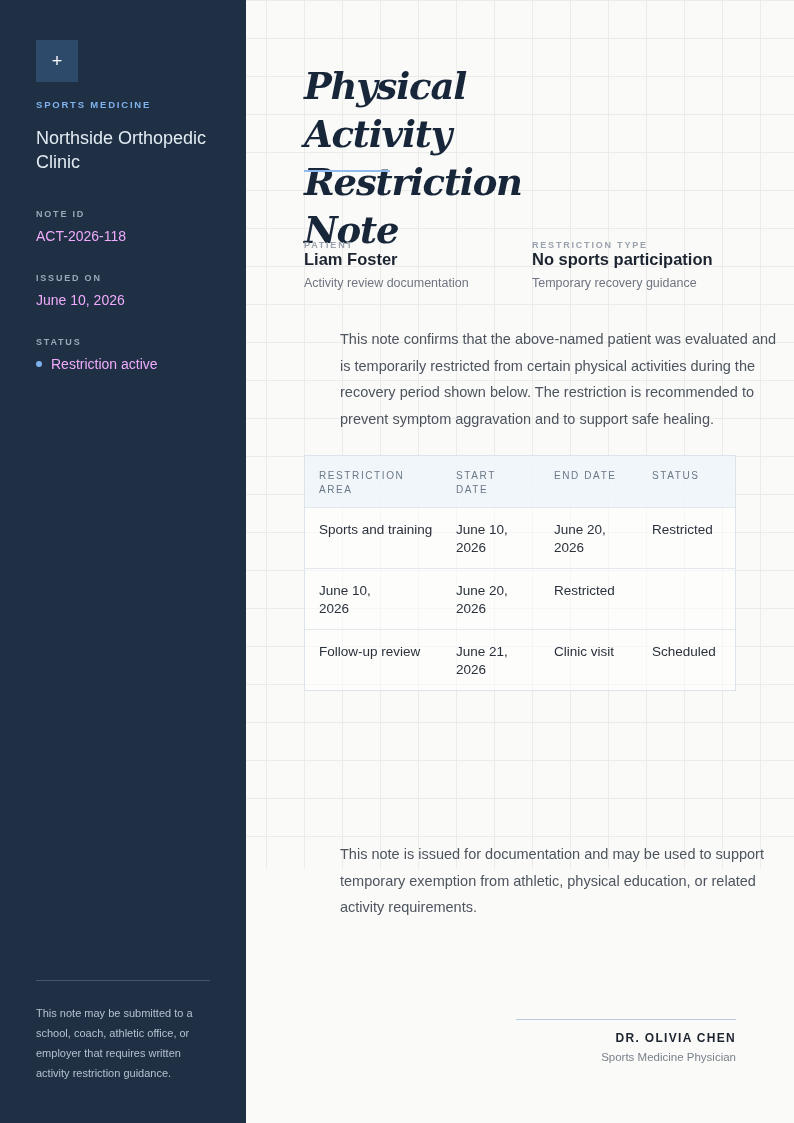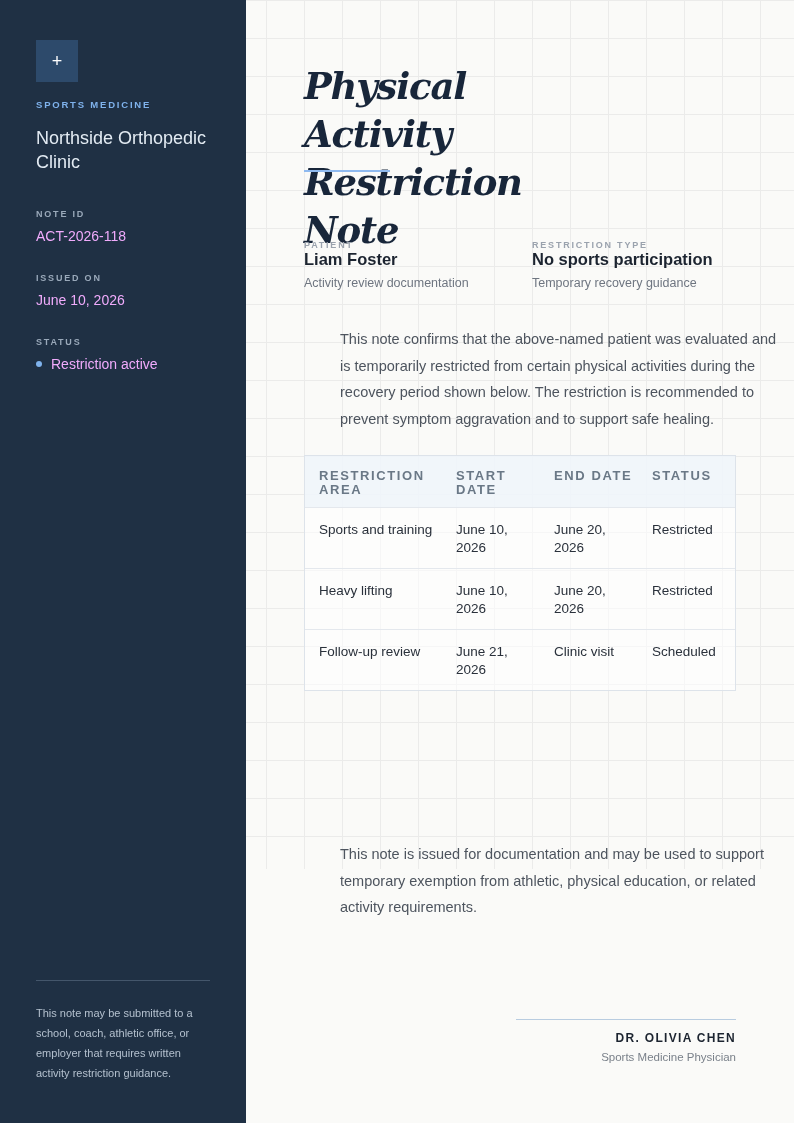--- a/index.html
+++ b/index.html
@@ -90,21 +90,21 @@
     border: 1px solid #dde3ea;
     background: rgba(255,255,255,0.55);
   }
   .thead {
     display: grid; grid-template-columns: 137px 98px 98px 1fr;
     background: rgba(236,243,250,0.75);
     padding: 13px 0 12px 14px; height: 52px;
     border-bottom: 1px solid #e4e8ed;
   }
   .th {
-    font-size: 13px; font-weight: 700; letter-spacing: 1.6px; color: #6a7886;
+    font-size: 10px; font-weight: 400; letter-spacing: 1.6px; color: #6a7886;
     line-height: 14px;
   }
   .trow {
     display: grid; grid-template-columns: 137px 98px 98px 1fr;
     padding: 13px 0 0 14px; height: 61px;
     border-bottom: 1px solid #e4e8ed;
   }
   .trow:last-child { border-bottom: none; height: 60px; }
   .td { font-size: 13.5px; line-height: 18px; color: #2a313b; padding-right: 10px; }
   .sig-rule {
@@ -170,21 +170,20 @@
       <div class="th">END DATE</div>
       <div class="th">STATUS</div>
     </div>
     <div class="trow">
       <div class="td">Sports and training</div>
       <div class="td" style="width:70px">June 10, 2026</div>
       <div class="td" style="width:70px">June 20, 2026</div>
       <div class="td">Restricted</div>
     </div>
     <div class="trow">
-      <div class="td">Heavy lifting</div>
       <div class="td" style="width:70px">June 10, 2026</div>
       <div class="td" style="width:70px">June 20, 2026</div>
       <div class="td">Restricted</div>
     </div>
     <div class="trow">
       <div class="td">Follow-up review</div>
       <div class="td" style="width:70px">June 21, 2026</div>
       <div class="td">Clinic visit</div>
       <div class="td">Scheduled</div>
     </div>

